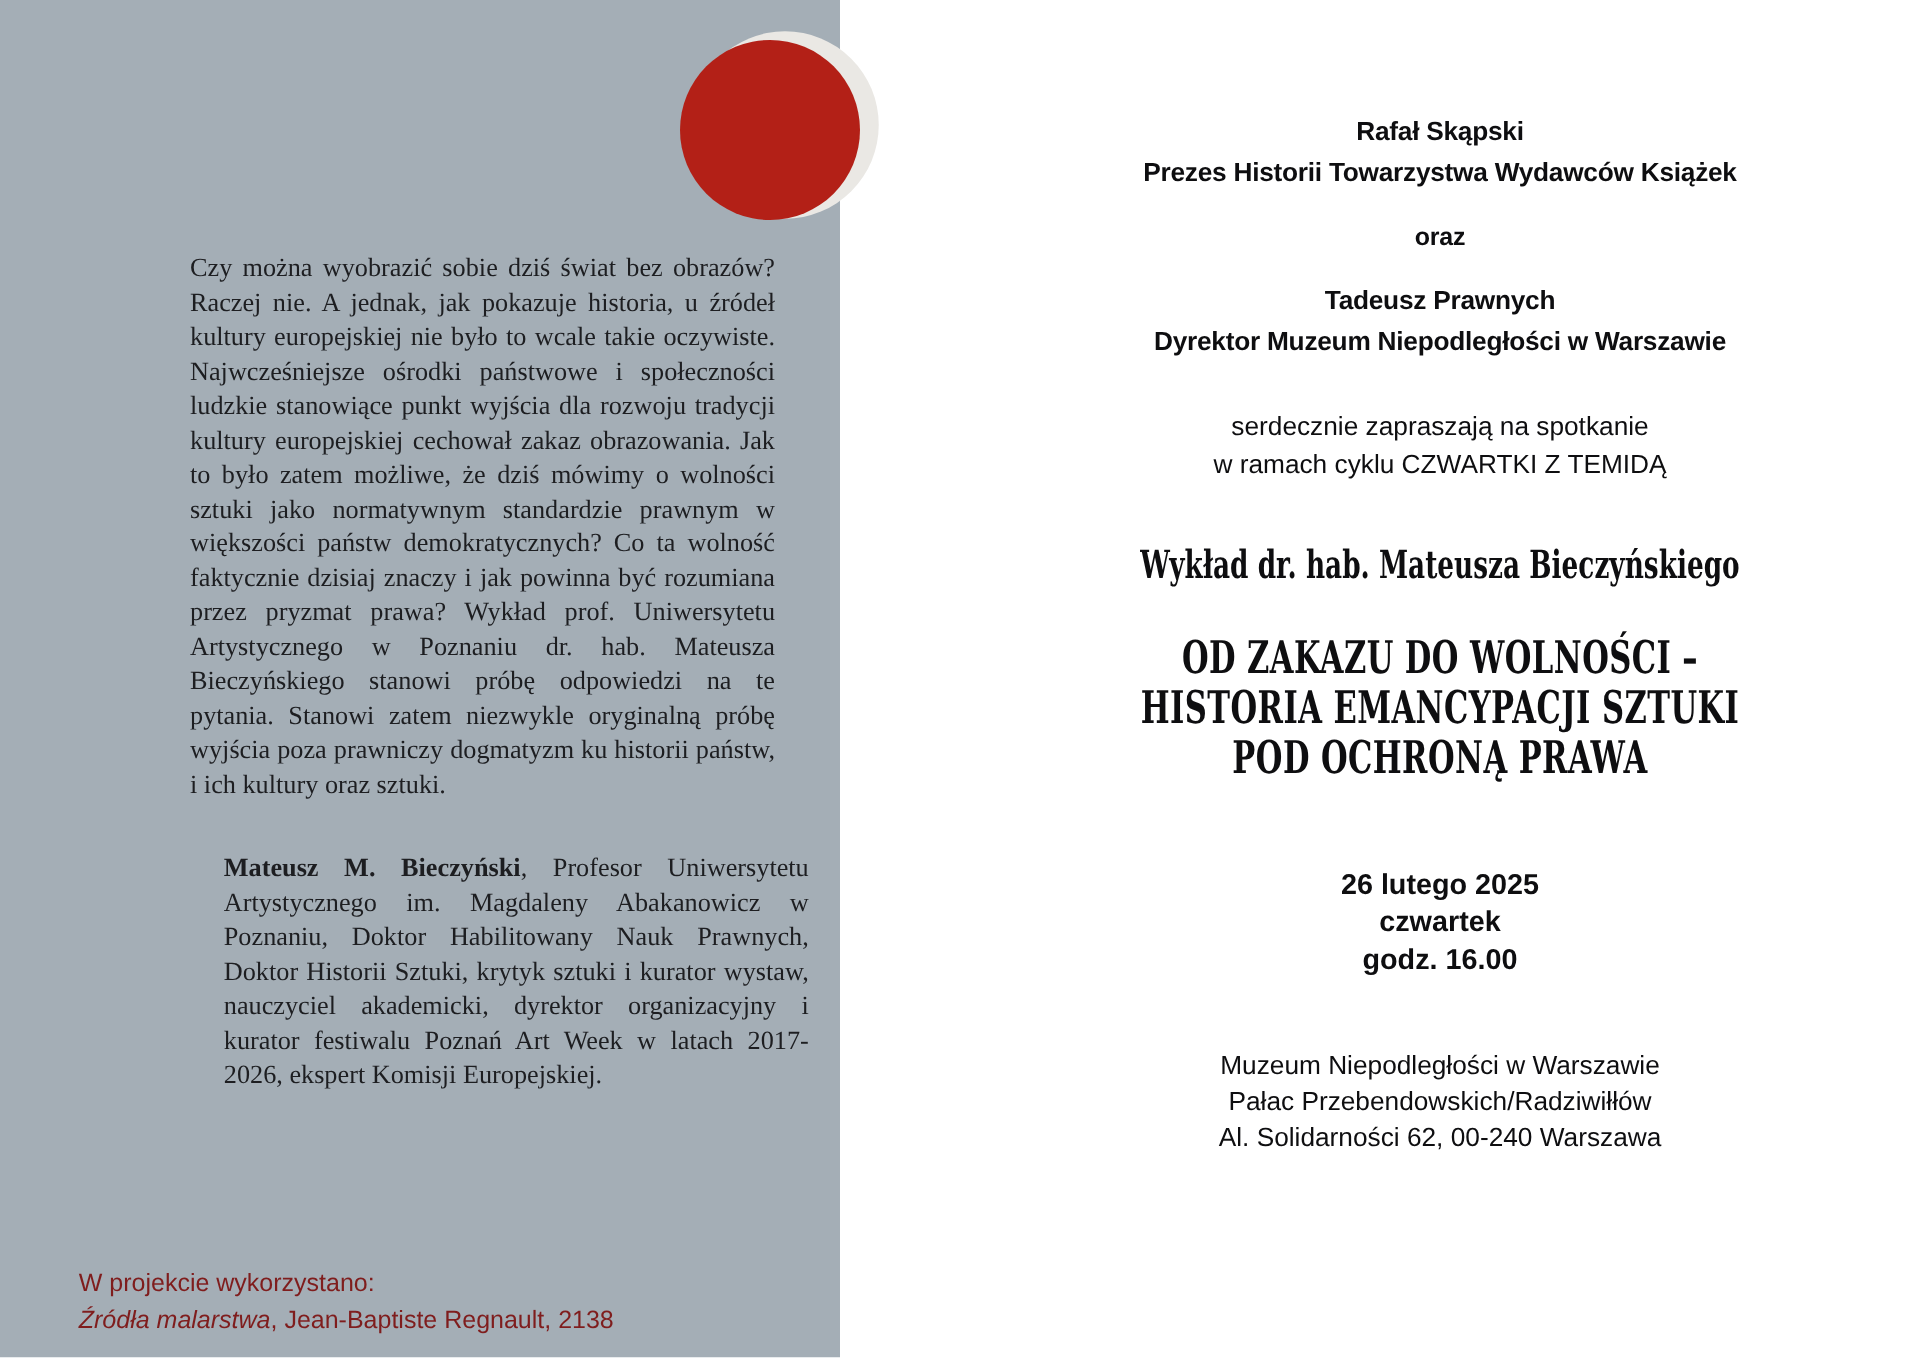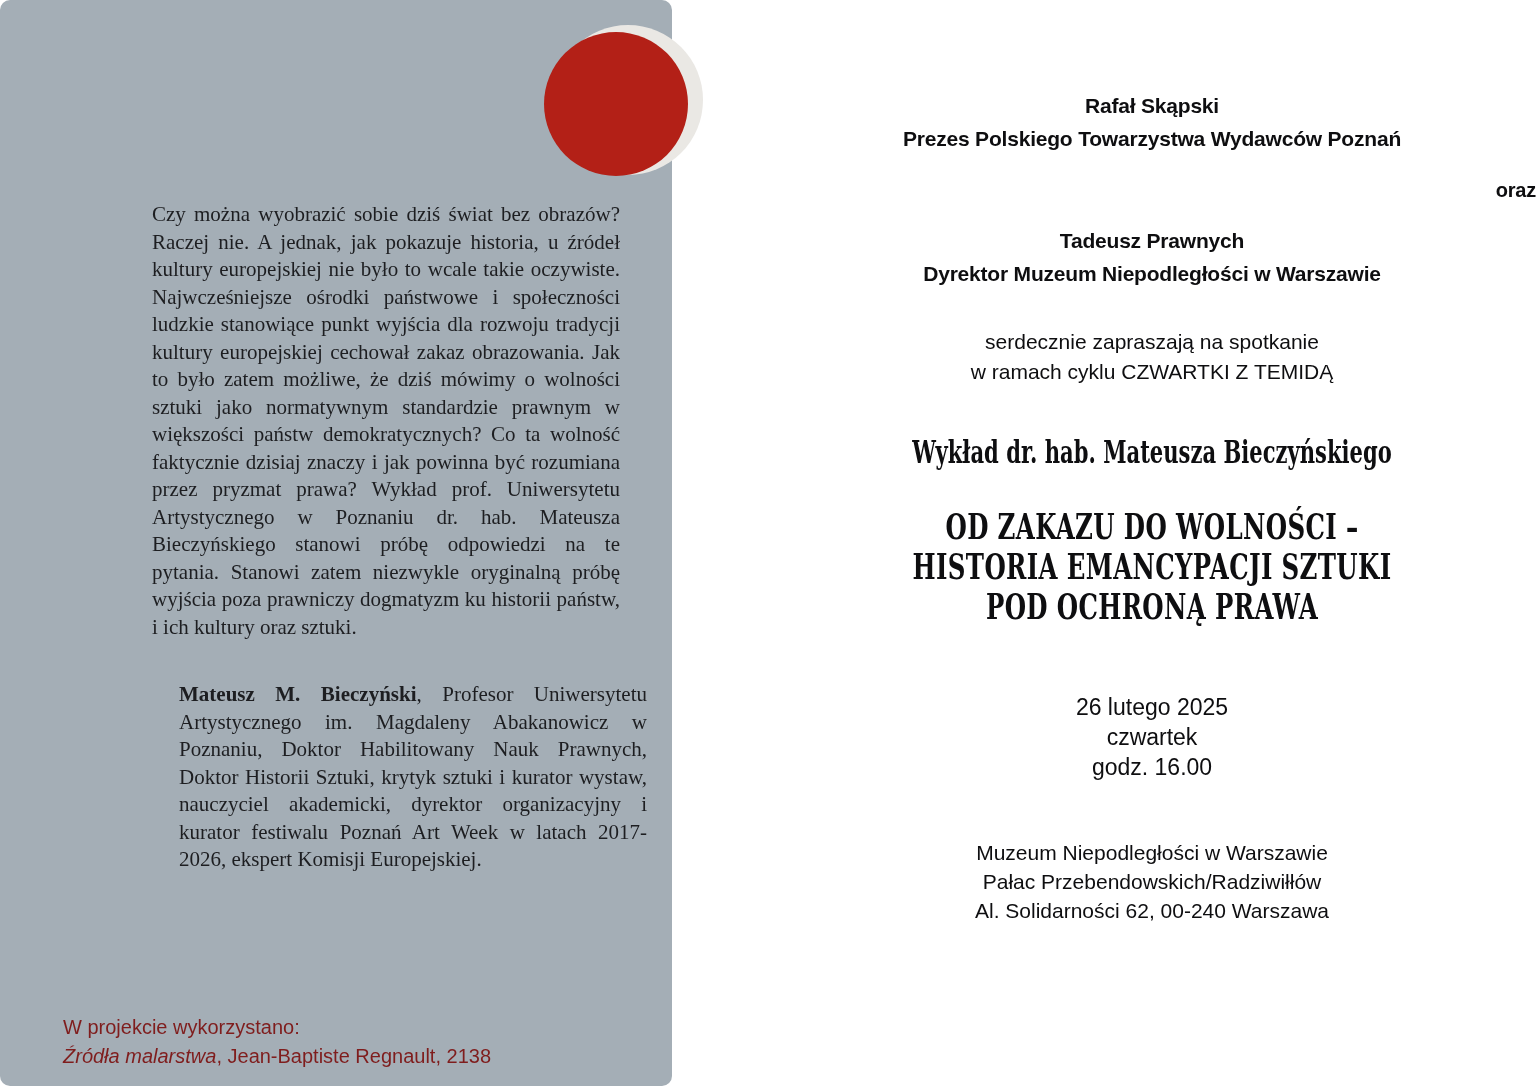--- a/index.html
+++ b/index.html
@@ -12,21 +12,20 @@
     position: relative;
     width: 1536px; height: 1086px;
     overflow: hidden;
     background: #ffffff;
   }
   
   .panel-left {
     position: absolute; left: 0; top: 0;
     width: 672px; height: 1086px;
     background: #a4aeb6;
-    border-radius: 10px;
   }
   .circle-halo {
     position: absolute; left: 553px; top: 25px;
     width: 150px; height: 150px;
     border-radius: 50%;
     background: #eae8e4;
   }
   .circle-red {
     position: absolute; left: 544px; top: 32px;
     width: 144px; height: 144px;
@@ -63,26 +62,26 @@
   .sans-b { font-weight: 700; font-size: 21px; letter-spacing: -0.2px; }
   .sans-r { font-weight: 400; font-size: 21px; }
   .display {
     font-family: "DejaVu Serif", serif;
     font-weight: 700;
     transform: scaleX(0.68);
     transform-origin: 50% 50%;
   }
   .lecture-label { font-size: 31px; }
   .title-line    { font-size: 36px; letter-spacing: 0.5px; }
-  .date-line     { font-weight: 400; font-size: 23px; }
+  .date-line     { font-weight: 700; font-size: 23px; }
   .venue-line    { font-weight: 400; font-size: 21px; }
 
   #org1-name   { top: 94px;  }
   #org1-title  { top: 127px; }
-  #oraz        { top: 179px; font-size: 20px; text-align: right; }
+  #oraz        { top: 179px; font-size: 20px; }
   #org2-name   { top: 229px; }
   #org2-title  { top: 262px; }
   #inv1        { top: 330px; }
   #inv2        { top: 360px; }
   #lecture     { top: 434px; }
   #title1      { top: 505px; }
   #title2      { top: 545px; }
   #title3      { top: 585px; }
   #date1       { top: 694px; }
   #date2       { top: 724px; }
@@ -105,21 +104,21 @@
     <p class="bio"><strong>Mateusz M. Bieczyński</strong><span>, Profesor Uniwersytetu Artystycznego im. Magdaleny Abakanowicz w Poznaniu, Doktor Habilitowany Nauk Prawnych, Doktor Historii Sztuki, krytyk sztuki i kurator wystaw, nauczyciel akademicki, dyrektor organizacyjny i kurator festiwalu Poznań Art Week w latach 2017-2026, ekspert Komisji Europejskiej.</span></p>
 
     <div class="credit">
       <div>W projekcie wykorzystano:</div>
       <div><em>Źródła malarstwa</em><span>, Jean-Baptiste Regnault, 2138</span></div>
     </div>
   </section>
 
   <section class="panel-right">
     <div class="rline sans-b" id="org1-name">Rafał Skąpski</div>
-    <div class="rline sans-b" id="org1-title">Prezes Polskiego Towarzystwa Wydawców Poznań</div>
+    <div class="rline sans-b" id="org1-title">Prezes Historii Towarzystwa Wydawców Książek</div>
     <div class="rline sans-b" id="oraz">oraz</div>
     <div class="rline sans-b" id="org2-name">Tadeusz Prawnych</div>
     <div class="rline sans-b" id="org2-title">Dyrektor Muzeum Niepodległości w Warszawie</div>
 
     <div class="rline sans-r" id="inv1">serdecznie zapraszają na spotkanie</div>
     <div class="rline sans-r" id="inv2">w ramach cyklu CZWARTKI Z TEMIDĄ</div>
 
     <div class="rline display lecture-label" id="lecture">Wykład dr. hab. Mateusza Bieczyńskiego</div>
 
     <div class="rline display title-line" id="title1">OD ZAKAZU DO WOLNOŚCI –</div>

